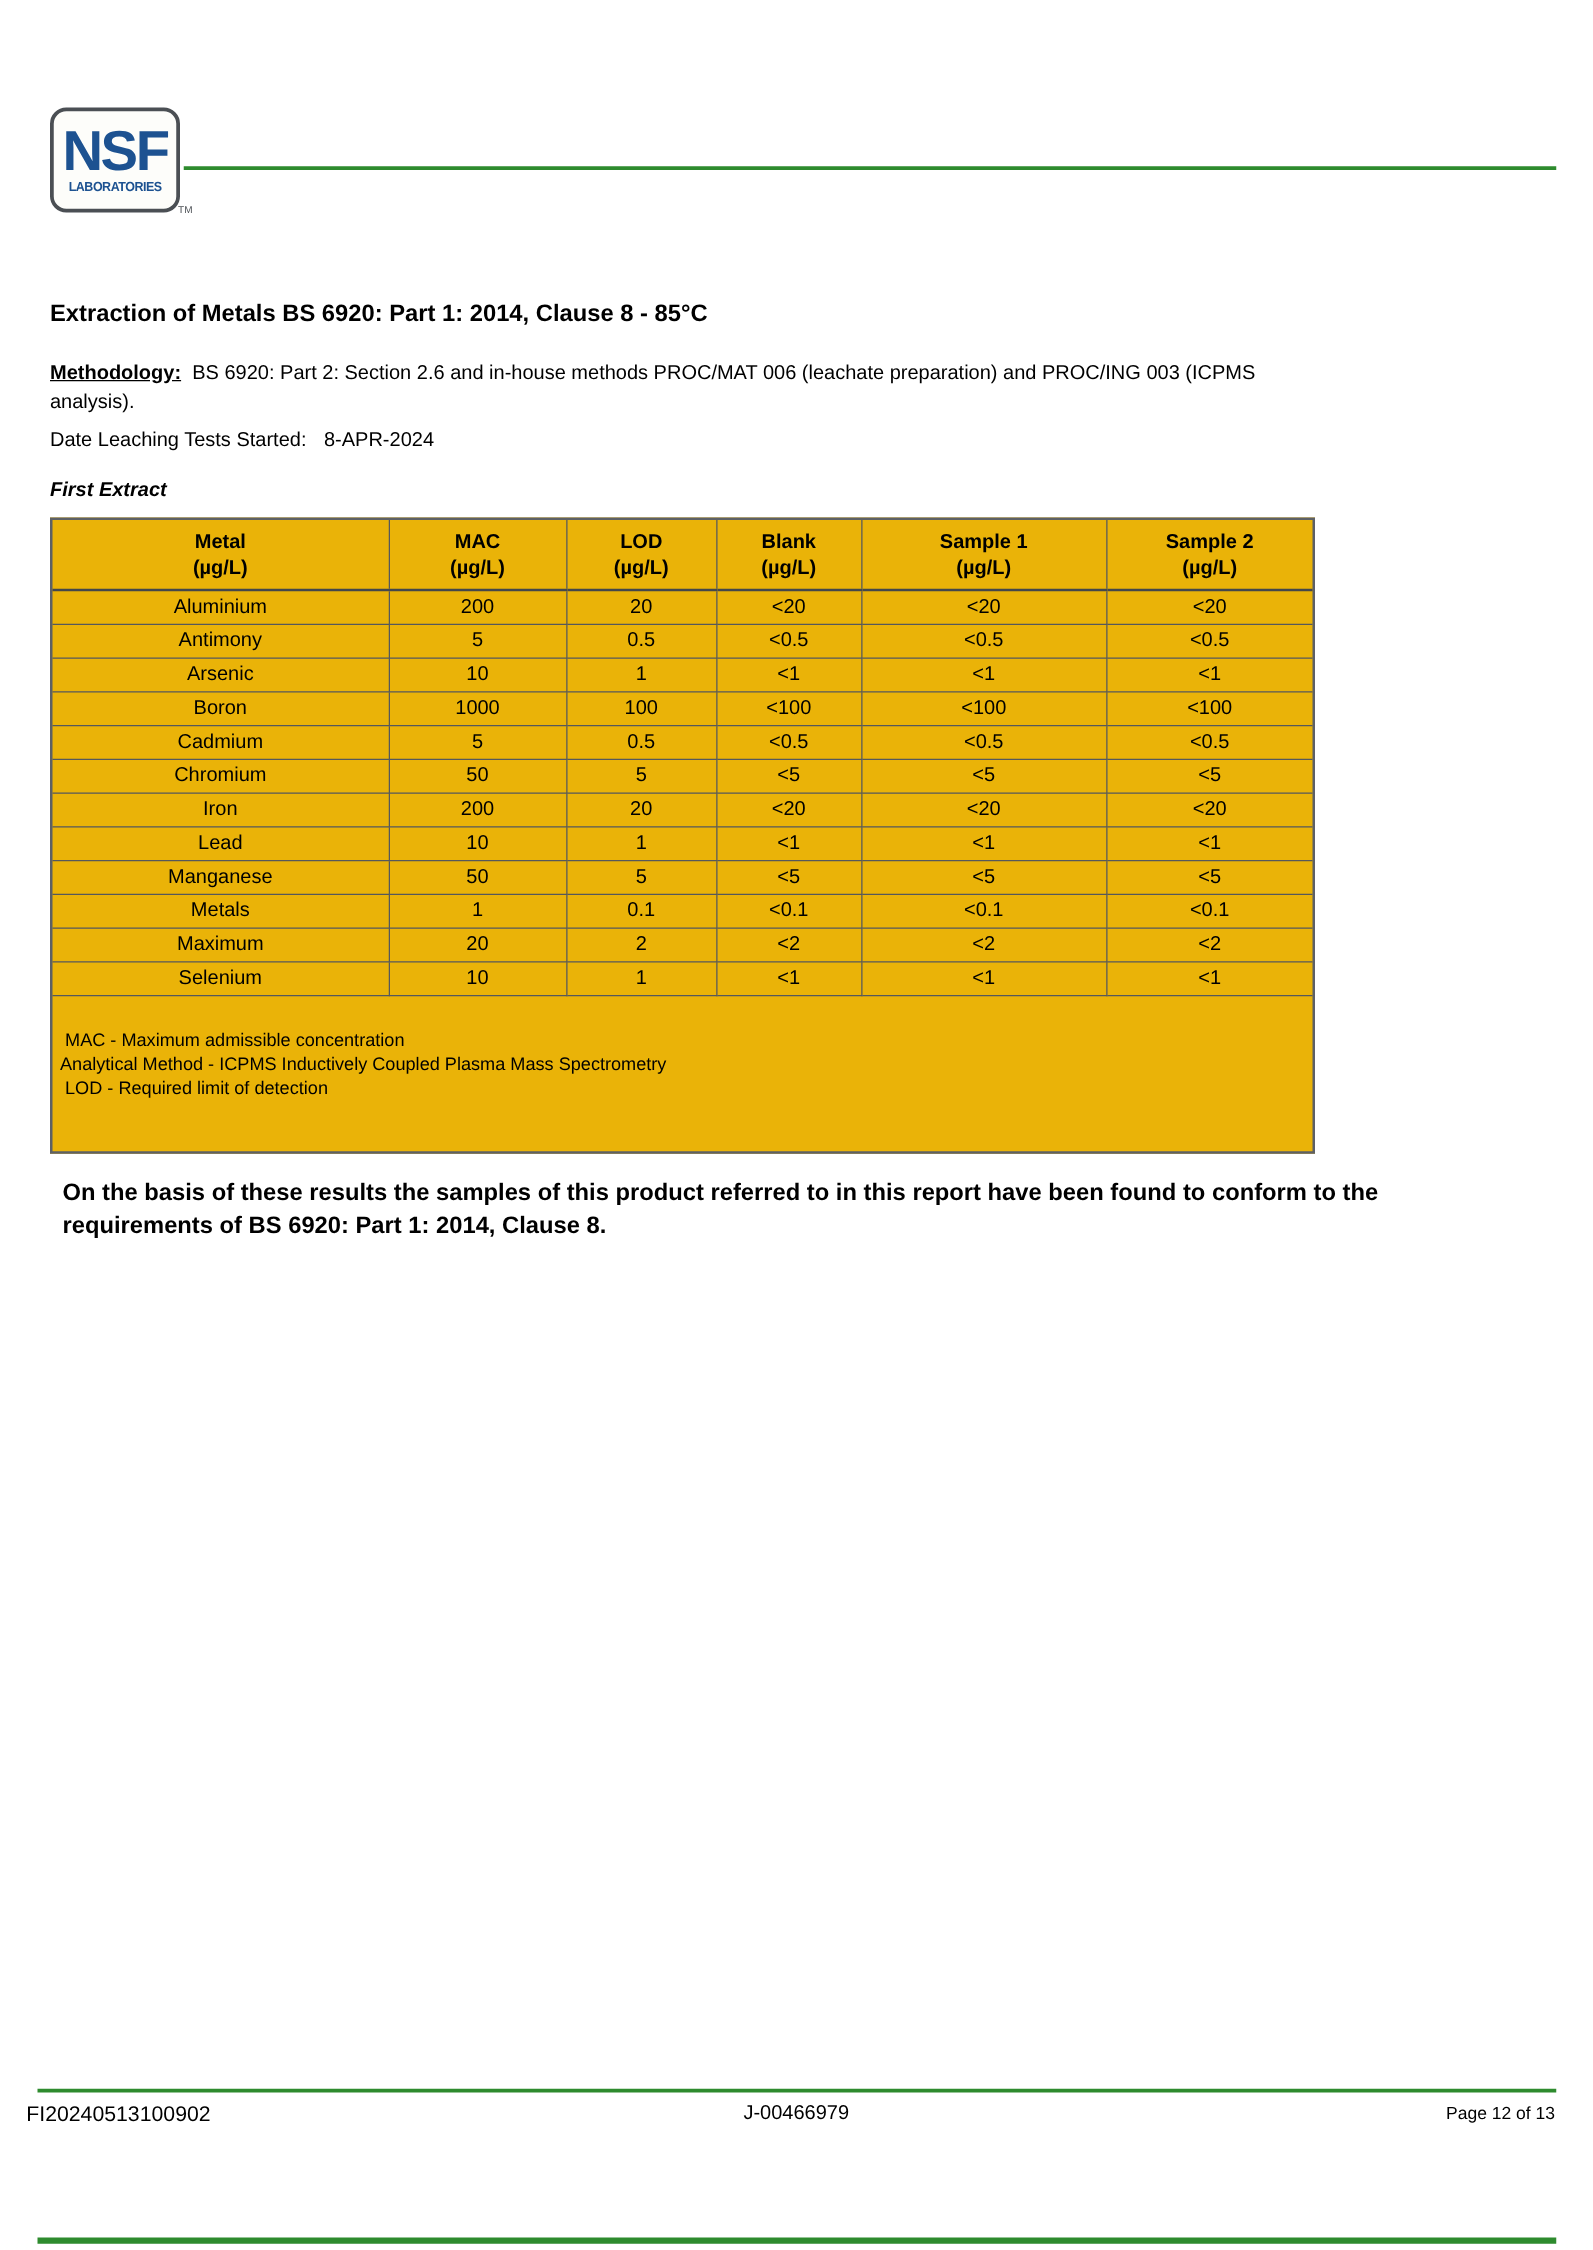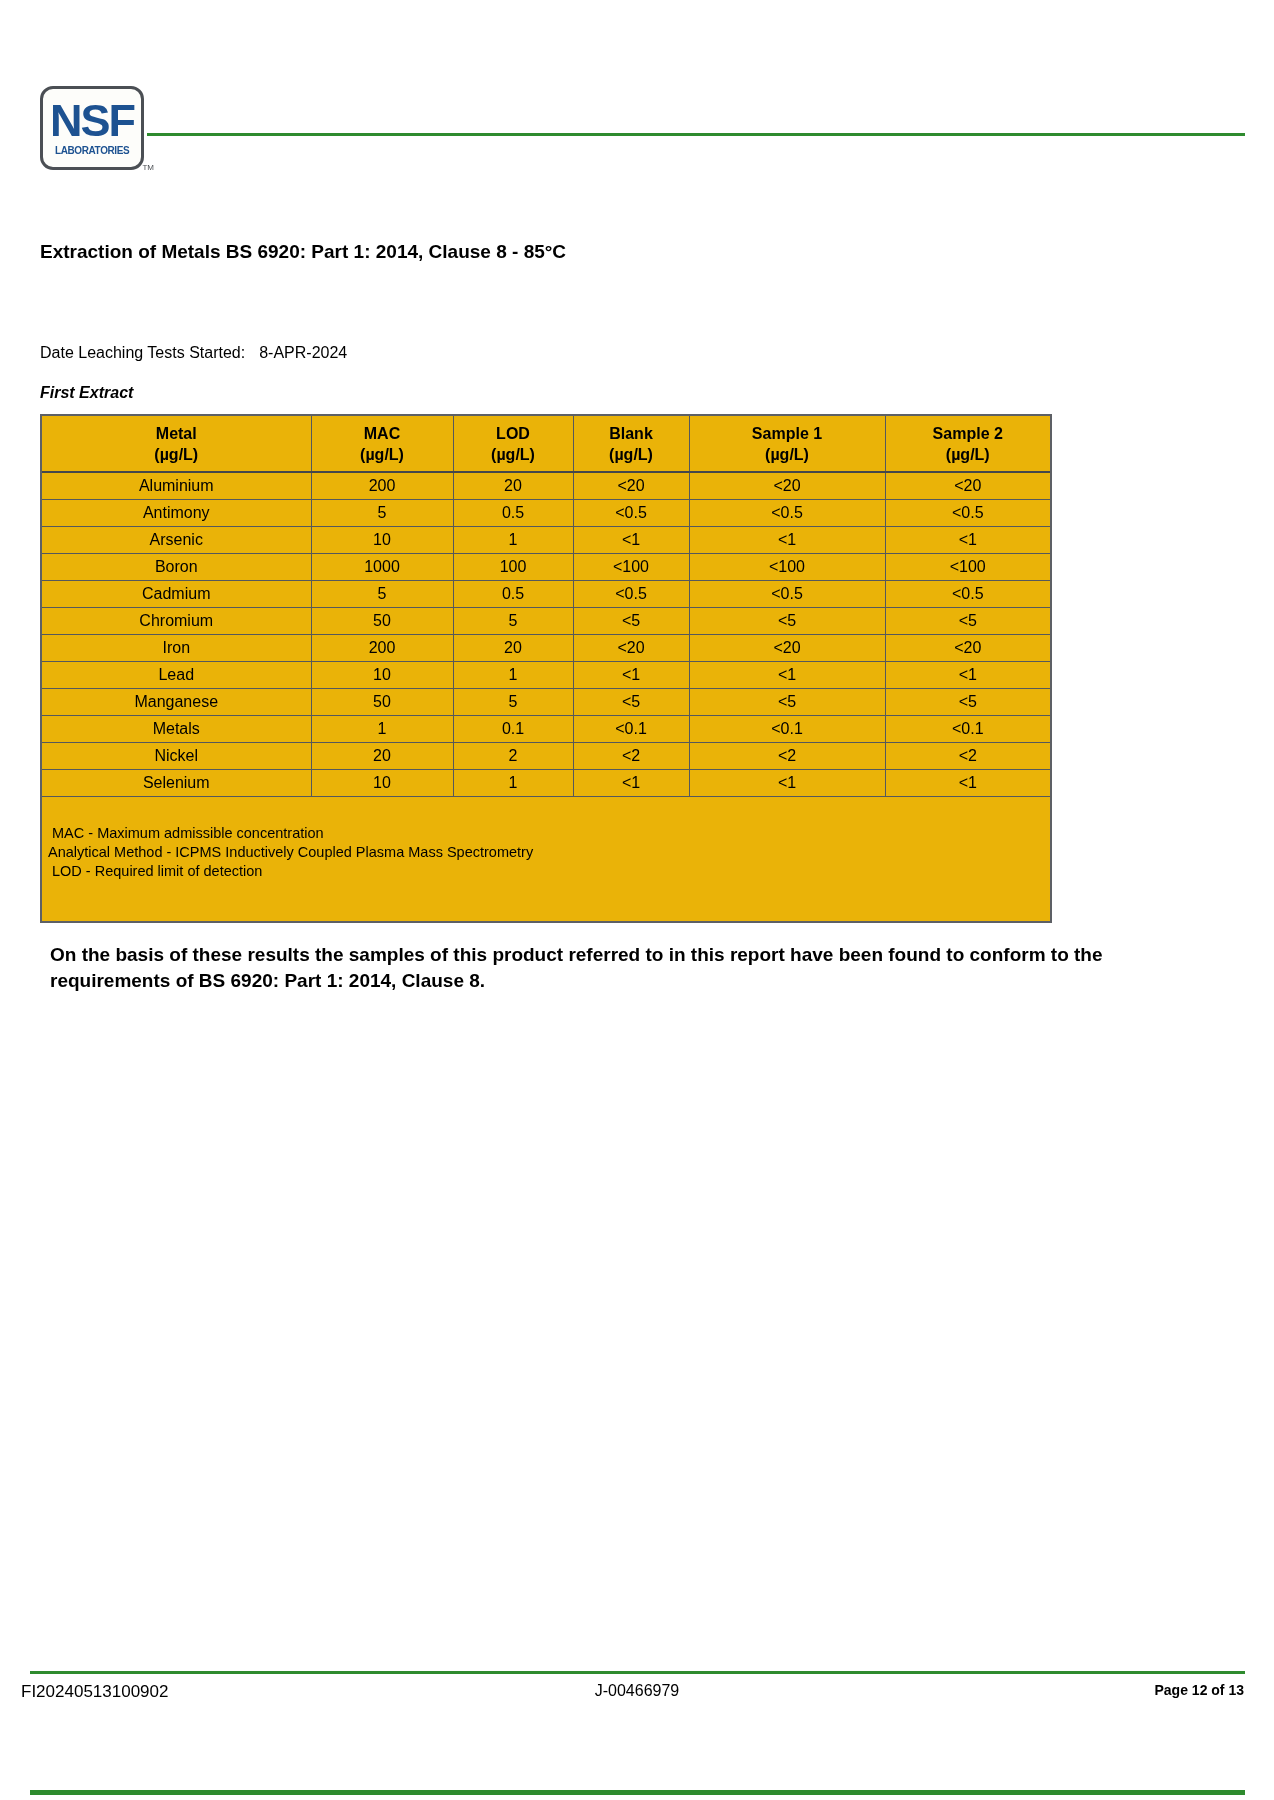--- a/index.html
+++ b/index.html
@@ -82,39 +82,40 @@
 
   
   .conformance {
     position:absolute; left:50px; top:942px; width:1128px;
     font-size:19px; font-weight:bold; line-height:26px;
   }
 
   
   .footer-left  { position:absolute; left:21px;  top:1682px; font-size:17px; }
   .footer-center{ position:absolute; left:0; right:0; top:1682px; text-align:center; font-size:16px; }
-  .footer-right { position:absolute; right:30px; top:1682px; font-size:14px;font-weight:bold; }
+  .footer-right { position:absolute; right:30px; top:1682px; font-size:14px; }
 </style>
 </head>
 <body>
 
 <div class="page">
 
   <div class="logo-wrap">
     <div class="logo-box">
       <div class="logo-nsf">NSF</div>
       <div class="logo-sub">LABORATORIES</div>
     </div>
     <div class="logo-tm">TM</div>
   </div>
 
   <div class="rule rule-top"></div>
 
   <div class="doc-title">Extraction of Metals BS 6920: Part 1: 2014, Clause 8 - 85°C</div>
 
+  <div class="methodology"><span class="label">Methodology:</span>&nbsp;&nbsp;<span>BS 6920: Part 2: Section 2.6 and in-house methods PROC/MAT 006 (leachate preparation) and PROC/ING 003 (ICPMS analysis).</span></div>
 
   <div class="date-row"><span>Date Leaching Tests Started:</span><span class="value">8-APR-2024</span></div>
 
   <div class="section-label">First Extract</div>
 
   <div class="table-box">
     <table class="results">
       <colgroup>
         <col class="c0">
           <col class="c1">
@@ -226,21 +227,21 @@
           </tr>
           <tr>
             <td>Metals</td>
             <td>1</td>
             <td>0.1</td>
             <td>&lt;0.1</td>
             <td>&lt;0.1</td>
             <td>&lt;0.1</td>
           </tr>
           <tr>
-            <td>Nickel</td>
+            <td>Maximum</td>
             <td>20</td>
             <td>2</td>
             <td>&lt;2</td>
             <td>&lt;2</td>
             <td>&lt;2</td>
           </tr>
           <tr>
             <td>Selenium</td>
             <td>10</td>
             <td>1</td>

